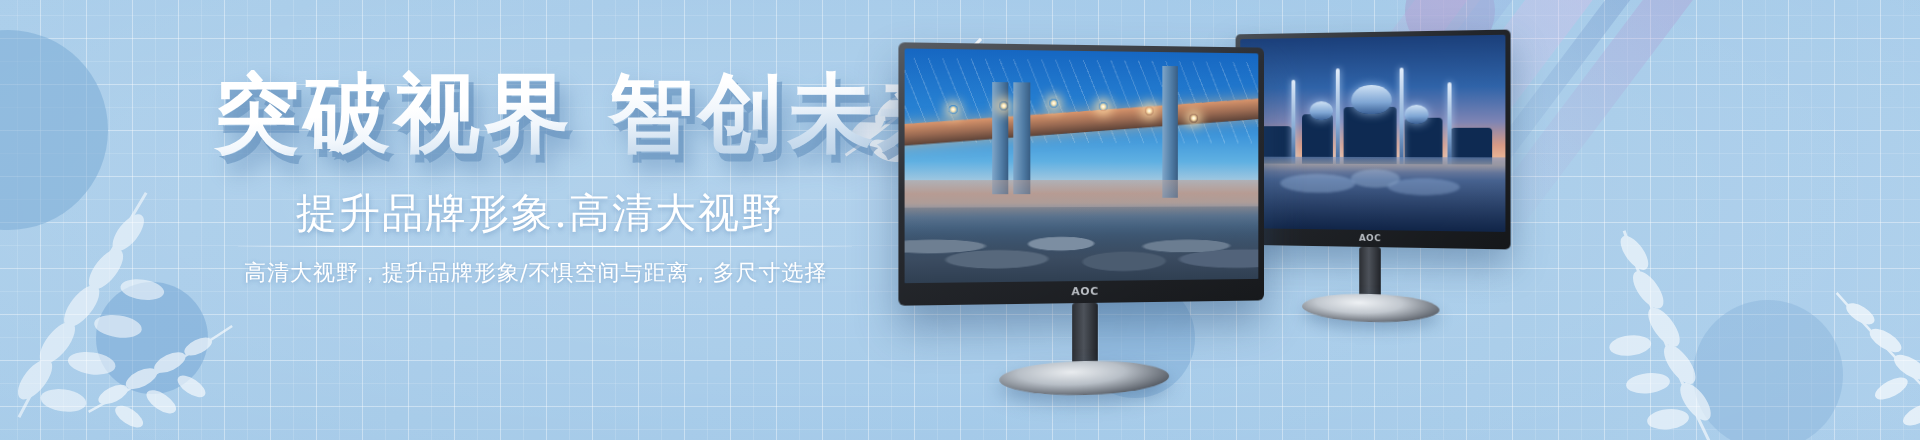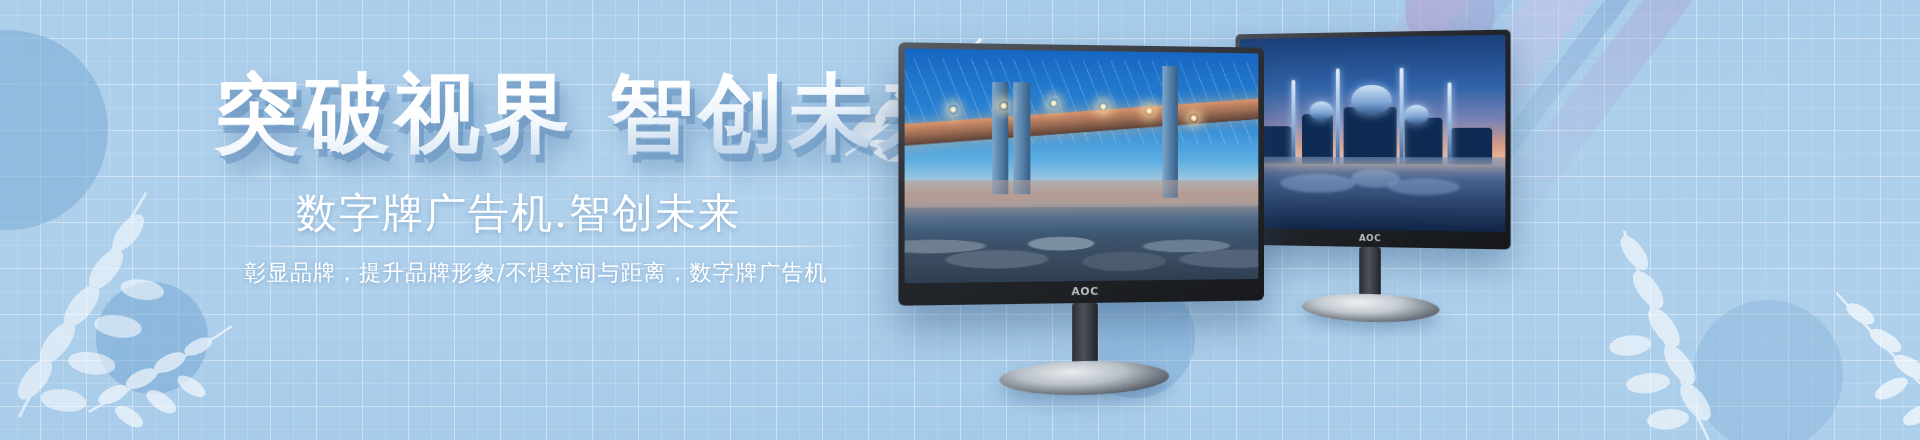--- a/index.html
+++ b/index.html
@@ -272,23 +272,23 @@
       <ellipse cx="68" cy="124" rx="19" ry="8.5" transform="rotate(46 68 124)"></ellipse>
       <ellipse cx="50" cy="92" rx="18" ry="8" transform="rotate(46 50 92)"></ellipse>
       <ellipse cx="32" cy="60" rx="16" ry="7.5" transform="rotate(46 32 60)"></ellipse>
       <ellipse cx="64" cy="172" rx="17" ry="8" transform="rotate(-14 64 172)"></ellipse>
       <ellipse cx="44" cy="140" rx="18" ry="8" transform="rotate(-14 44 140)"></ellipse>
     </g>
   </svg>
 
   <div class="copy">
     <div class="headline">突破视界 智创未来</div>
-    <div class="subtitle">数字牌广告机.智创未来</div>
+    <div class="subtitle">提升品牌形象.高清大视野</div>
     <div class="rule"></div>
-    <div class="tagline">彰显品牌，提升品牌形象/不惧空间与距离，数字牌广告机</div>
+    <div class="tagline">高清大视野，提升品牌形象/不惧空间与距离，多尺寸选择</div>
   </div>
 
   <div class="stage">
 
     <div class="monitor mon-b">
       <div class="bezel">
         <div class="logo">AOC</div>
       </div>
       <div class="screen">
         <div class="art-mosque">

